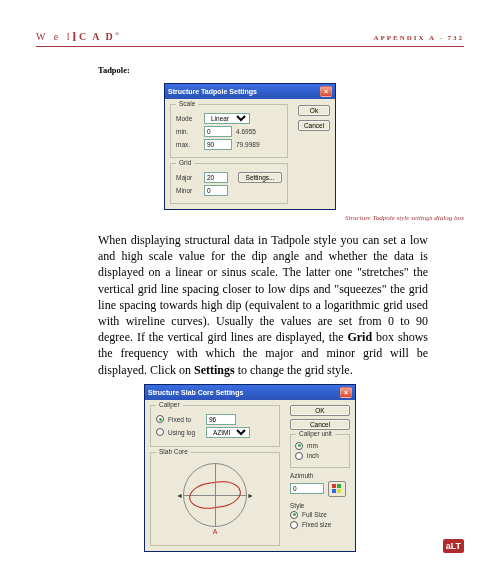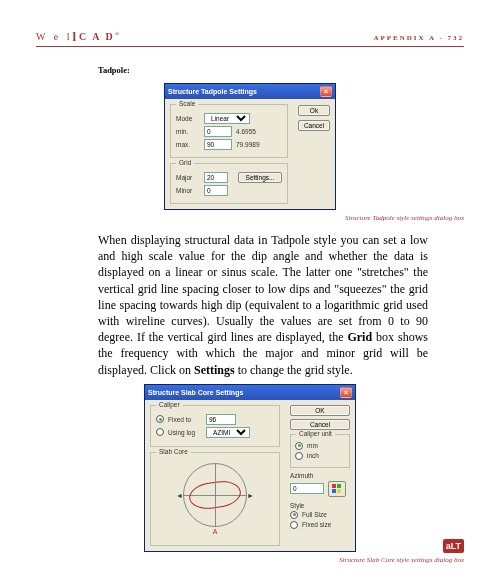--- a/index.html
+++ b/index.html
@@ -189,16 +189,15 @@
               </div>
             <div class="row">
                 <span class="radio"></span>
                 <span class="lbl">Fixed size</span>
               </div>
           </div>
         </div>
       </div>
     </div>
   </div>
-  <div class="caption">Structure Slab Core style settings dialog box</div>
 </div>
 
 <div class="footer-logo">aLT</div>
 
 </body></html>

